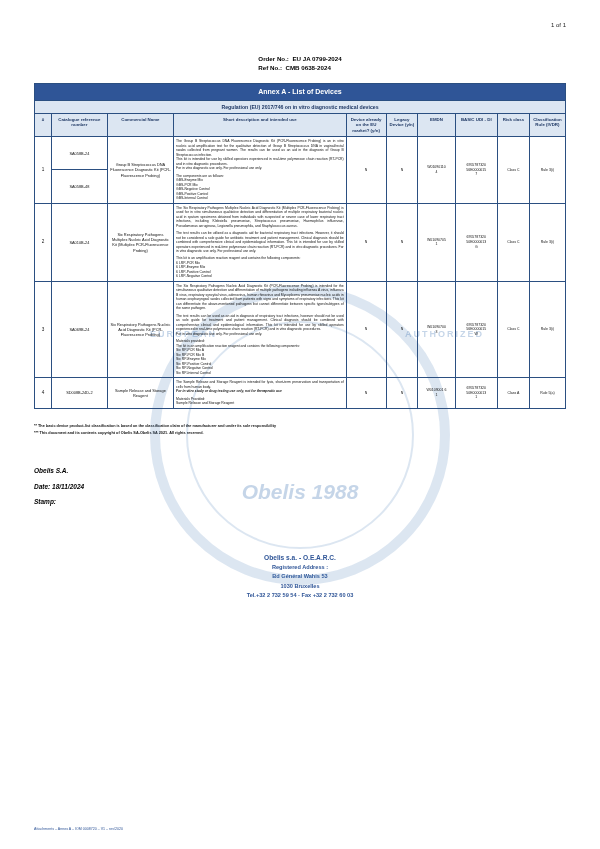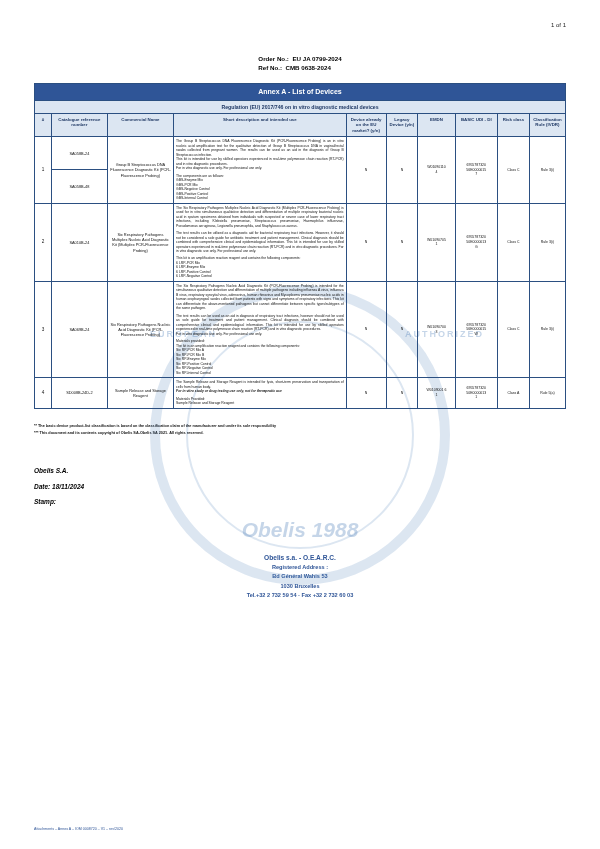--- a/index.html
+++ b/index.html
@@ -19,21 +19,21 @@
     box-sizing:border-box;z-index:0;pointer-events:none;
   }
   .watermark:after{
     content:"";position:absolute;left:26px;top:26px;right:26px;bottom:26px;
     border-radius:50%;border:2px solid rgba(62,116,178,0.18);
   }
   .wm-text{
     position:absolute;z-index:0;color:rgba(62,116,178,0.30);
     font-weight:bold;pointer-events:none;
   }
-  .wm-center{left:210px;top:480px;width:180px;text-align:center;font-size:21px;font-style:italic;margin-top:38px;}
+  .wm-center{left:210px;top:480px;width:180px;text-align:center;font-size:21px;font-style:italic;}
   .wm-left{left:150px;top:330px;width:40px;font-size:9px;letter-spacing:2px;line-height:1.1;}
   .wm-right{left:405px;top:330px;width:40px;font-size:9px;letter-spacing:2px;line-height:1.1;}
   .tbl-wrap{position:relative;z-index:1;margin-top:10px;}
   table{border-collapse:collapse;width:100%;table-layout:fixed;}
   td,th{border:0.6px solid #2b4f81;vertical-align:top;}
   .title-bar{
     background:#2f5597;color:#ffffff;text-align:center;font-weight:bold;
     font-size:7px;padding:4px 0;border:0.6px solid #2b4f81;
   }
   .subtitle-bar{

